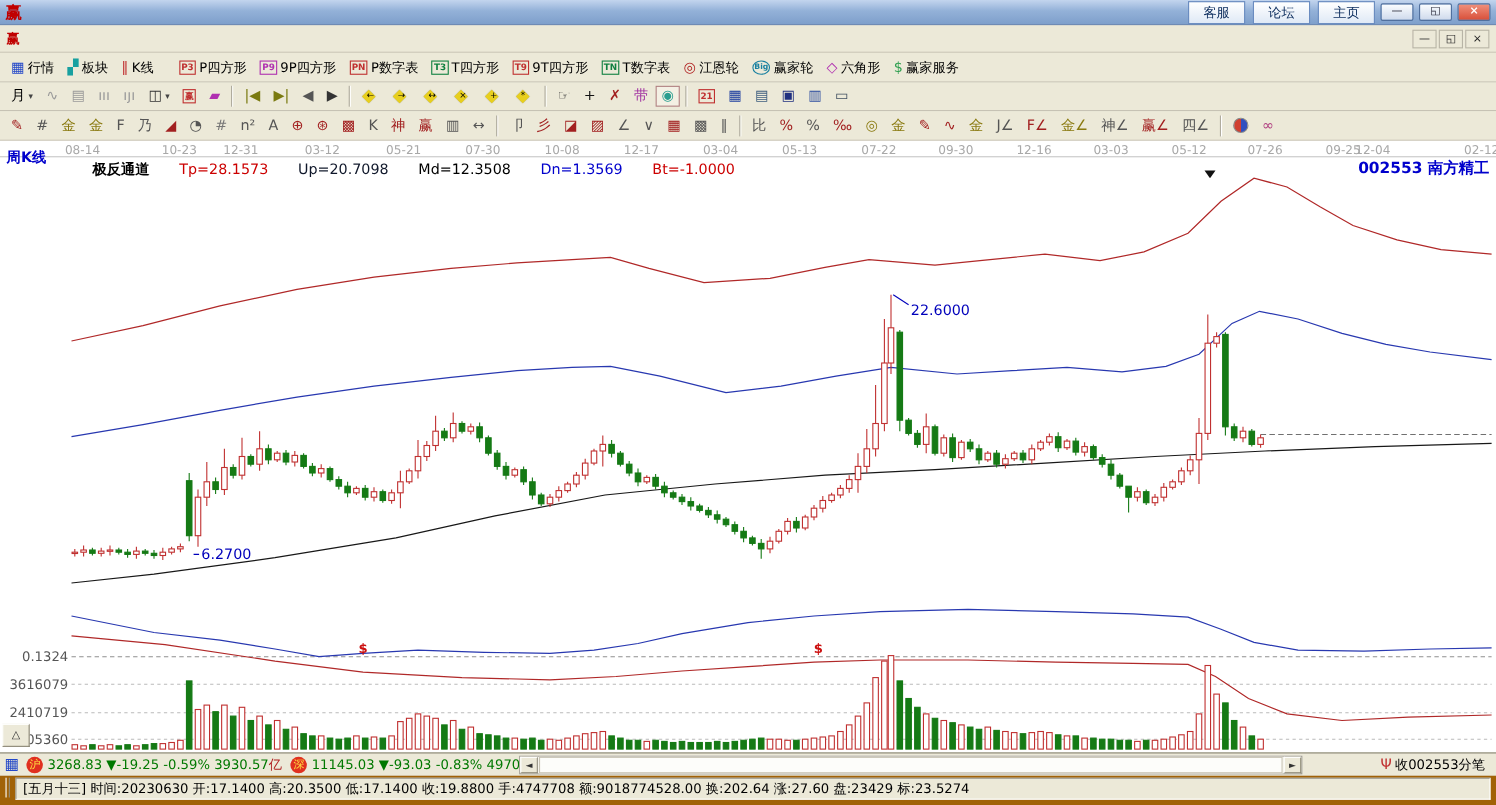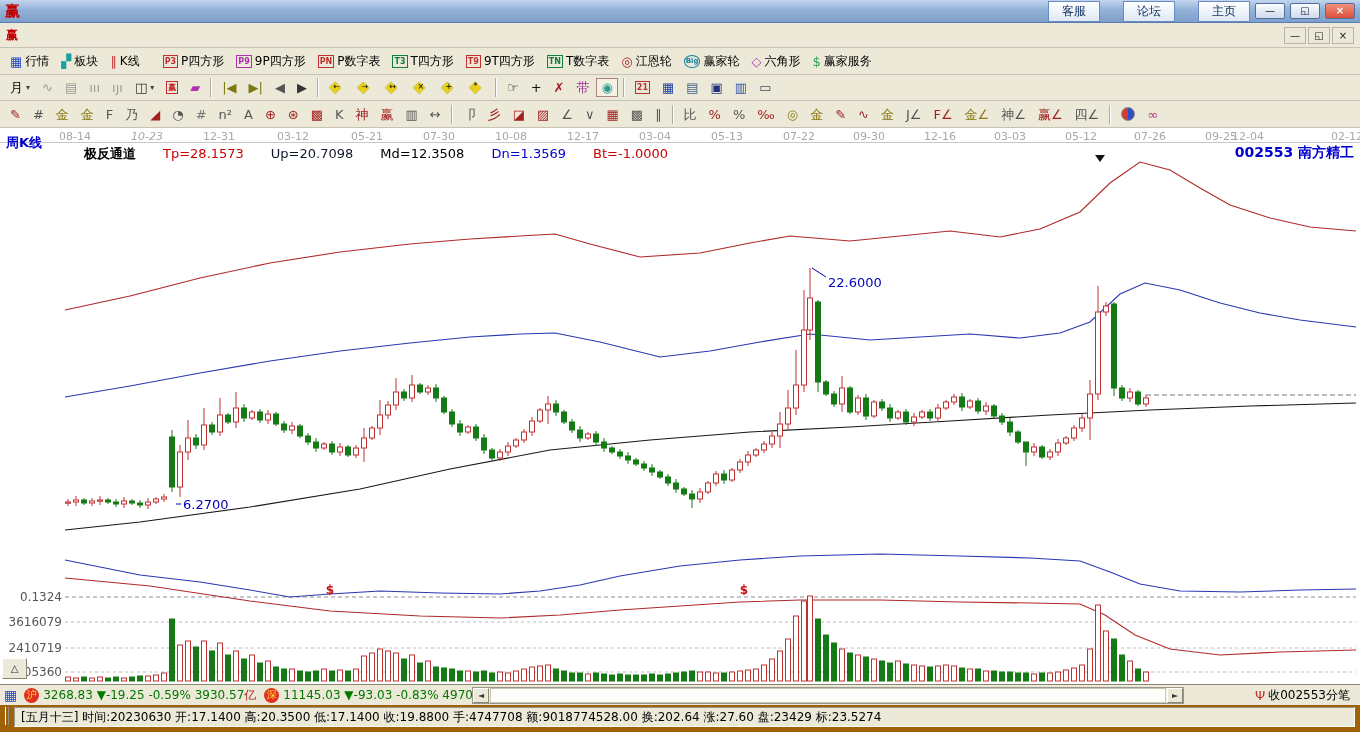--- a/index.html
+++ b/index.html
@@ -5,21 +5,21 @@
   html,body{margin:0;padding:0;width:1360px;height:732px;overflow:hidden;
     font-family:"DejaVu Sans","Liberation Sans",sans-serif;font-size:12px;background:#d6d3ce;}
   *{box-sizing:border-box;}
   
   .titlebar{height:23px;background:linear-gradient(#c3d5ee,#93b1d8 45%,#7e9fcb);
     display:flex;align-items:center;padding:0 5px;border-bottom:1px solid #5a7cae;}
   .tlogo{color:#c00000;font-weight:bold;font-size:15px;line-height:15px;margin-right:5px;}
   .ttitle{font-weight:bold;color:#111;}
   .tspace{flex:1;}
   .tbtn2{background:linear-gradient(#ffffff,#dfe9f6);border:1px solid #69Begin8cc0;border:1px solid #6a8cc0;
-    padding:1px 13px;margin-left:23px;font-size:12px;color:#103060;cursor:default;}
+    padding:1px 13px;margin-left:7px;font-size:12px;color:#103060;cursor:default;}
   .wbtn{width:30px;height:16px;margin-left:5px;border:1px solid #51709e;border-radius:2px;
     background:linear-gradient(#fbfdff,#cfdaec);display:inline-flex;align-items:center;justify-content:center;
     font-size:10px;line-height:10px;color:#223;}
   .wbtn.close{background:linear-gradient(#f0907c,#d8503a);color:#fff;font-weight:bold;}
   
   .menubar{height:25px;background:#ece9d8;display:flex;align-items:center;padding:0 6px;border-bottom:1px solid #c6c2b4;}
   .mlogo{color:#c00000;font-weight:bold;margin-right:8px;}
   .mitem{padding:2px 10px;color:#000;cursor:default;}
   .mwin{margin-left:auto;display:flex;}
   .mwbtn{width:22px;height:17px;display:inline-flex;align-items:center;justify-content:center;
@@ -405,21 +405,21 @@
     </span>
   </div>
 
 <div class="chart">
   <div class="axline"></div>
   <span class="klbl">周K线</span>
   <div class="params" id="params"><span style="font-weight: bold;">极反通道</span><span style="color: rgb(204, 0, 0);">Tp=28.1573</span><span style="color: #0f172a;">Up=20.7098</span><span style="color: rgb(0, 0, 0);">Md=12.3508</span><span style="color: rgb(0, 0, 204);">Dn=1.3569</span><span style="color: rgb(204, 0, 0);">Bt=-1.0000</span></div>
   <span class="stock">002553 南方精工</span>
   <div id="dates">
       <span class="axd" style="left: 51px;">08-14</span>
-      <span class="axd" style="left: 123px; font-style: italic;">10-23</span>
+      <span class="axd" style="left: 139px;">10-23</span>
       <span class="axd" style="left: 195px;">12-31</span>
       <span class="axd" style="left: 269px;">03-12</span>
       <span class="axd" style="left: 343px;">05-21</span>
       <span class="axd" style="left: 415px;">07-30</span>
       <span class="axd" style="left: 487px;">10-08</span>
       <span class="axd" style="left: 559px;">12-17</span>
       <span class="axd" style="left: 631px;">03-04</span>
       <span class="axd" style="left: 703px;">05-13</span>
       <span class="axd" style="left: 775px;">07-22</span>
       <span class="axd" style="left: 845px;">09-30</span>

